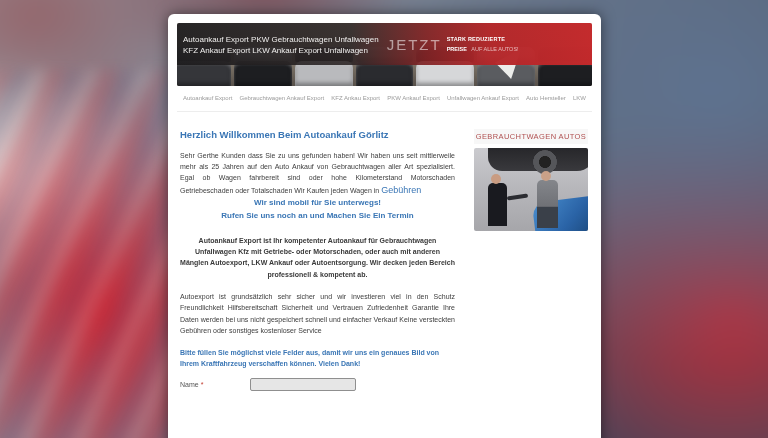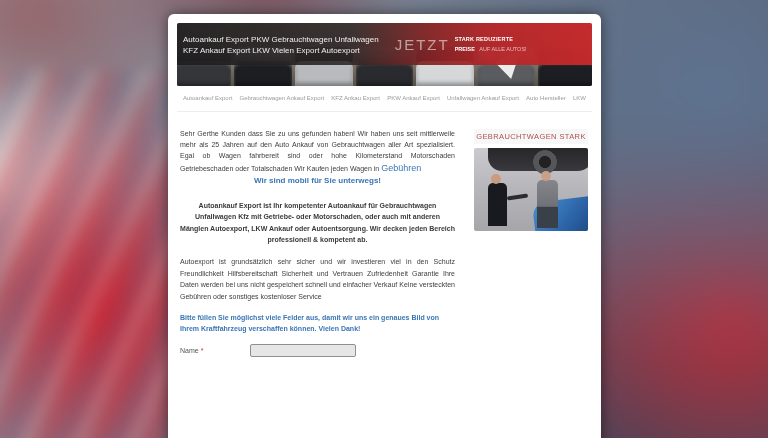--- a/index.html
+++ b/index.html
@@ -38,21 +38,21 @@
   .car { flex:1; border-radius:7px 7px 2px 2px; box-shadow:inset 0 3px 3px rgba(255,255,255,.25), inset 0 -4px 4px rgba(0,0,0,.35); }
   .c1{background:#35363a}.c2{background:#b9babd}.c3{background:#2a2b2f}.c4{background:#5a5c60}
   .c5{background:#d6d7d9}.c6{background:#1d1e21}.c7{background:#8a857c}.c8{background:#47494e}
   .flag { position:absolute; top:26px; left:318px; width:26px; height:30px; background:#f4f4f2;
     clip-path:polygon(0 45%, 100% 0, 62% 100%); opacity:.95; }
 
   
   .banner { position:absolute; top:0; left:0; right:0; height:42px; display:flex; align-items:center;
     background:linear-gradient(90deg, rgba(28,27,29,.93) 0%, rgba(43,36,36,.88) 42%, rgba(128,33,35,.92) 60%, rgba(178,37,40,.96) 75%, rgba(196,41,43,.98) 100%); }
   .banner-left { padding:2px 0 0 6px; color:#f0efee; font-size:8px; line-height:11px; white-space:nowrap; }
-  .banner-jetzt { margin-left:16px; font-size:15px; font-weight:300; letter-spacing:2px; color:rgba(255,255,255,.55); }
+  .banner-jetzt { margin-left:8px; font-size:15px; font-weight:300; letter-spacing:2px; color:rgba(255,255,255,.55); }
   .banner-promo { margin-left:5px; line-height:6.5px; white-space:nowrap; }
   .bp1 { font-size:5.5px; font-weight:bold; color:#fff; letter-spacing:.2px; }
   .bp2s { font-size:5.5px; font-weight:bold; color:#fff; }
   .bp2l { font-size:5.5px; color:rgba(255,255,255,.65); }
   .banner-sale { margin-left:auto; width:84px; height:30px; background:#c32b2b; color:#fff;
     font-size:15px; font-weight:bold; font-style:italic; letter-spacing:1px;
     display:flex; align-items:center; justify-content:center; }
 
   
   .nav { display:flex; justify-content:space-between; align-items:center; padding:9px 6px 10px;
@@ -157,21 +157,21 @@
       <div class="car c3"></div>
       <div class="car c5"></div>
       <div class="car c4"></div>
       <div class="car c6"></div>
     </div>
     <div class="flag"></div>
 
     <div class="banner">
       <div class="banner-left">
         <div>Autoankauf Export PKW Gebrauchtwagen Unfallwagen</div>
-        <div>KFZ Ankauf Export LKW Vielen Export Autoexport</div>
+        <div>KFZ Ankauf Export LKW Ankauf Export Unfallwagen</div>
       </div>
       <div class="banner-jetzt">JETZT</div>
       <div class="banner-promo">
         <div class="bp1">STARK REDUZIERTE</div>
         <div>
           <span class="bp2s">PREISE</span>
           <span class="bp2l">AUF ALLE AUTOS!</span>
         </div>
       </div>
     </div>
@@ -183,46 +183,48 @@
     <div class="nav-item">KFZ Ankau Export</div>
     <div class="nav-item">PKW Ankauf Export</div>
     <div class="nav-item">Unfallwagen Ankauf Export</div>
     <div class="nav-item">Auto Hersteller</div>
     <div class="nav-item">LKW</div>
   </div>
 
   <div class="content">
 
     <div class="main-col">
+      <h1 class="welcome">Herzlich Willkommen Beim Autoankauf Görlitz</h1>
 
       <p class="intro">
         <span>Sehr Gerthe Kunden dass Sie zu uns gefunden haben! Wir haben uns seit mittlerweile mehr als 25 Jahren auf den Auto Ankauf von Gebrauchtwagen aller Art spezialisiert. Egal ob Wagen fahrbereit sind oder hohe Kilometerstand Motorschaden Getriebeschaden oder Totalschaden Wir Kaufen jeden Wagen in</span>
         <span class="intro-highlight">Gebühren</span>
       </p>
 
 
       <div class="mobile-line">Wir sind mobil für Sie unterwegs!</div>
+      <div class="mobile-line">Rufen Sie uns noch an und Machen Sie Ein Termin</div>
 
       <p class="bold-para">Autoankauf Export ist Ihr kompetenter Autoankauf  für Gebrauchtwagen Unfallwagen Kfz mit Getriebe- oder Motorschaden, oder auch mit anderen Mänglen Autoexport, LKW Ankauf oder Autoentsorgung. Wir decken jeden Bereich professionell &amp; kompetent ab.</p>
       <p class="info-para">Autoexport ist grundsätzlich sehr sicher und wir investieren viel in den Schutz Freundlichkeit Hilfsbereitschaft Sicherheit und Vertrauen Zufriedenheit Garantie Ihre Daten werden bei uns nicht gespeichert schnell und einfacher Verkauf Keine versteckten Gebühren oder sonstiges kostenloser Service</p>
       <p class="form-note">Bitte füllen Sie möglichst viele Felder aus, damit wir uns ein genaues Bild von Ihrem Kraftfahrzeug verschaffen können. Vielen Dank!</p>
 
       <div class="form">
         <div class="form-row">
           <div class="form-label"><span>Name</span><span class="req">*</span></div>
           <input class="form-input" type="text" value="" style="">
         </div>
 
       </div>
     </div>
 
     <div class="sidebar">
 
       <div>
-        <div class="side-title">GEBRAUCHTWAGEN STARK</div>
+        <div class="side-title">GEBRAUCHTWAGEN AUTOS</div>
         <div class="side-fig fig1">
           <div class="f1-cartop"></div>
           <div class="f1-wheel"></div>
           <div class="f1-bluecar"></div>
           <div class="f1-p1"></div>
           <div class="f1-p2"></div>
           <div class="f1-arm"></div>
         </div>
       </div>
 

